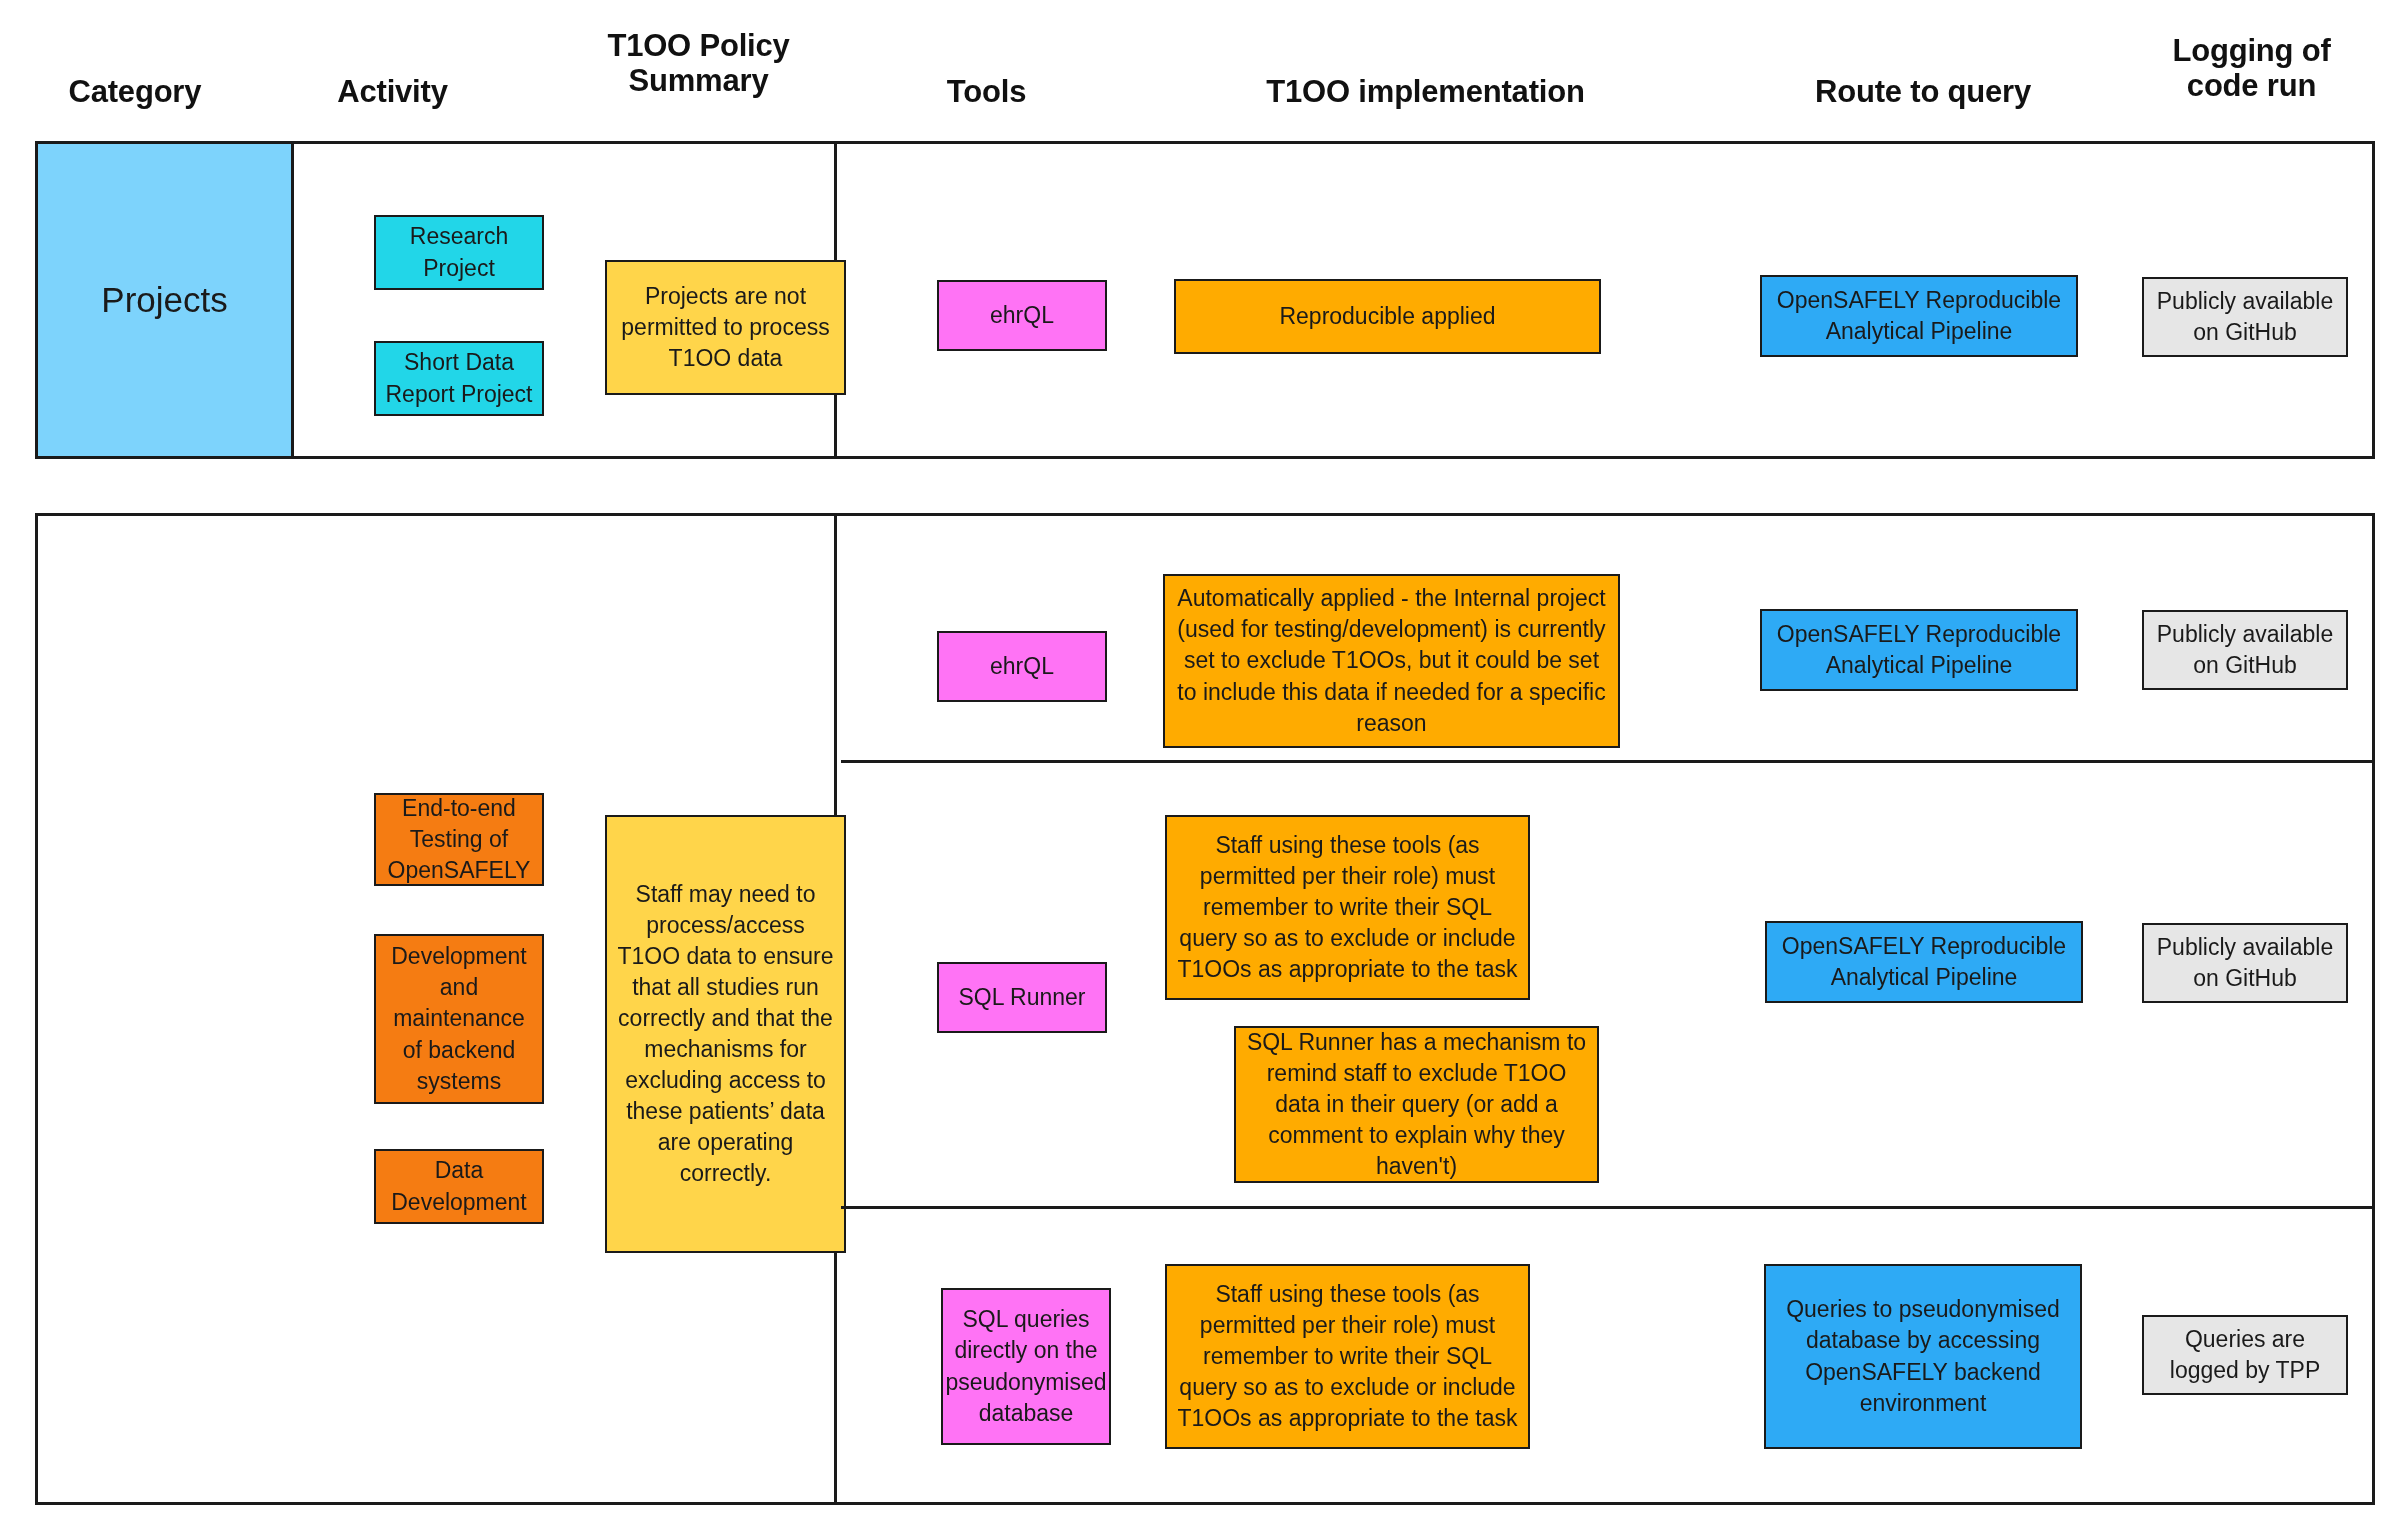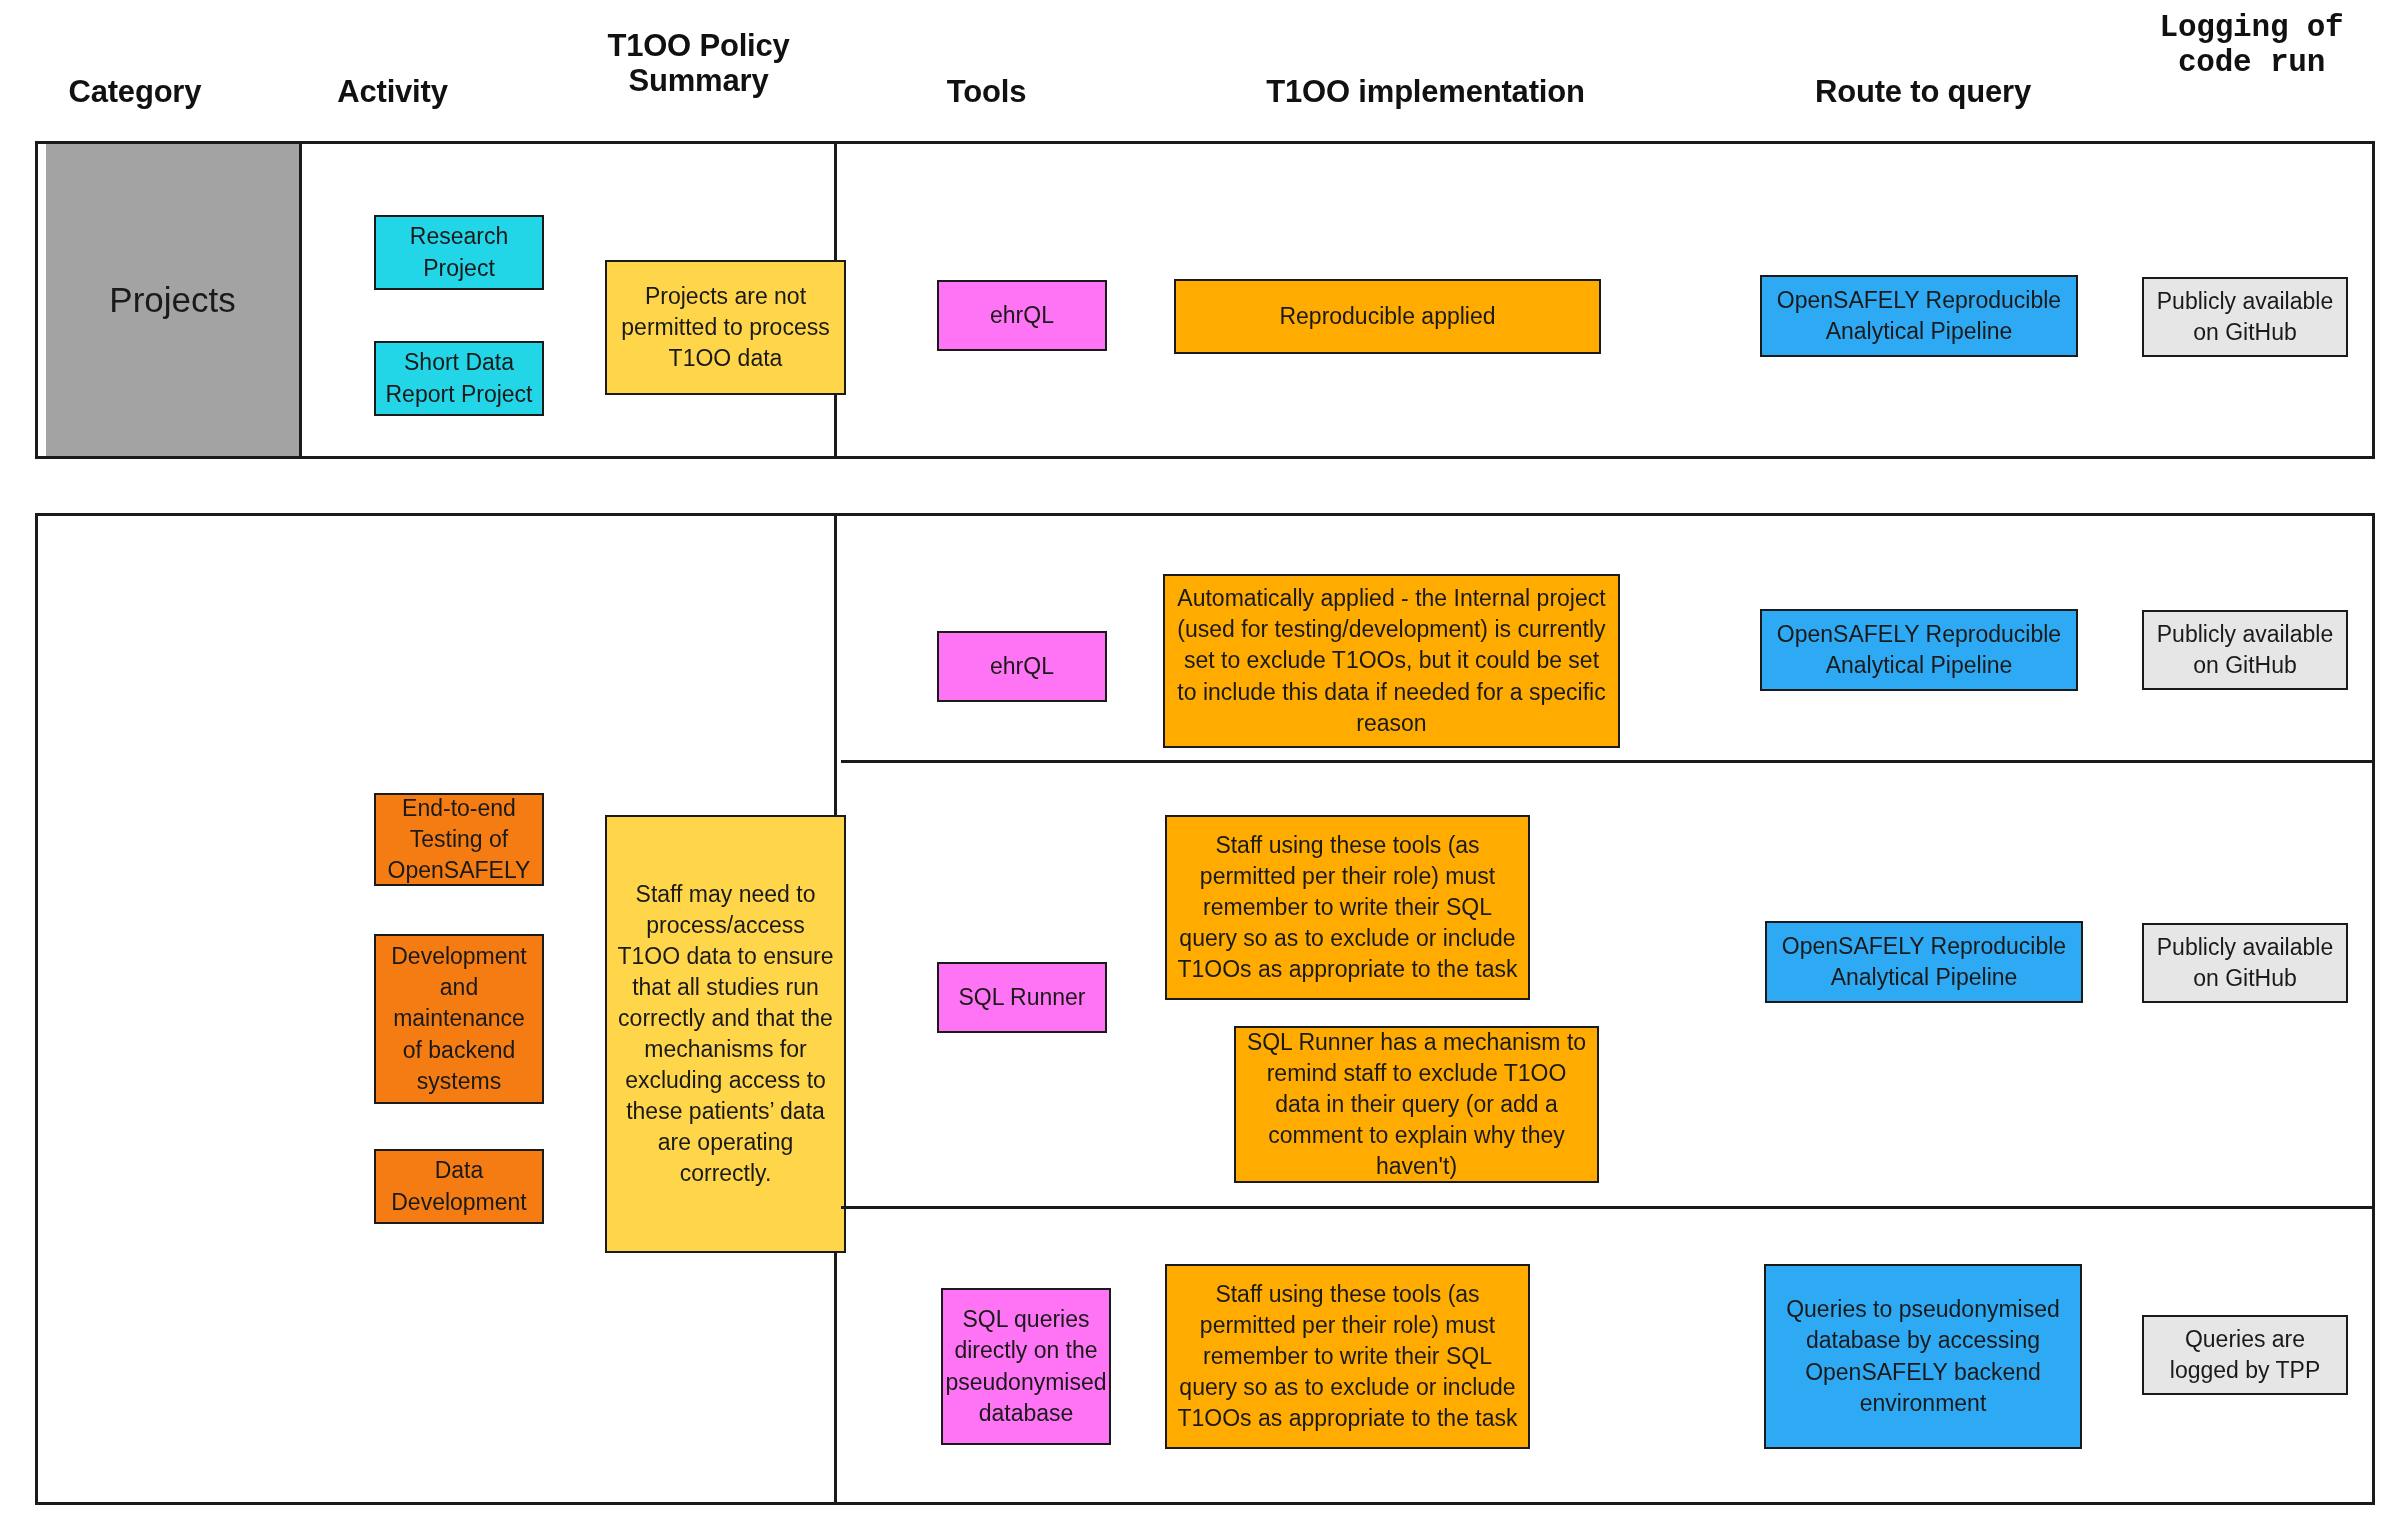--- a/index.html
+++ b/index.html
@@ -49,25 +49,25 @@
   }
   #table-devmaint {
     left: 35px;
     top: 513px;
     width: 2340px;
     height: 992px;
   }
 
   .cat-cell {
     position: absolute;
-    left: 8px;
+    left: 0;
     top: 0;
     bottom: 0;
     width: 256px;
-    background: #a3a3a3;
+    background: #7dd3fc;
     border-right: 3.7px solid #1a1a1a;
     box-sizing: border-box;
     display: flex;
     align-items: center;
     justify-content: center;
     text-align: center;
     font-size: 35px;
     line-height: 1.25;
     color: #1a1a1a;
   }
@@ -126,21 +126,21 @@
 <body>
 
 <div class="headers">
   <div class="col-head" style="left:16.4px;  top:75px;  width:237px;">Category</div>
   <div class="col-head" style="left:274px; top:75px;  width:237px;">Activity</div>
   <div class="col-head" style="left:543px; top:29px;  width:311px; white-space:pre-line;">T1OO Policy
 Summary</div>
   <div class="col-head" style="left:868px; top:75px;  width:237px;">Tools</div>
   <div class="col-head" style="left:1133px;top:75px;  width:585px;">T1OO implementation</div>
   <div class="col-head" style="left:1731px;top:75px;  width:384px;">Route to query</div>
-  <div class="col-head" style="left:2128px;top:11px;  width:247px; white-space:pre-line;font-family:Liberation Mono, monospace;">Logging of
+  <div class="col-head" style="left:2128px;top:34px;  width:247px; white-space:pre-line;">Logging of
 code run</div>
 </div>
 
 <div class="table" id="table-projects">
 
   <div class="cat-cell">Projects</div>
 
   <div class="activity-cell">
     <div class="box cyan" style="left:80px;  top:35px;  width:170px; height:75px;">Research Project</div>
     <div class="box cyan" style="left:80px;  top:161px; width:170px; height:75px;">Short Data Report Project</div>

